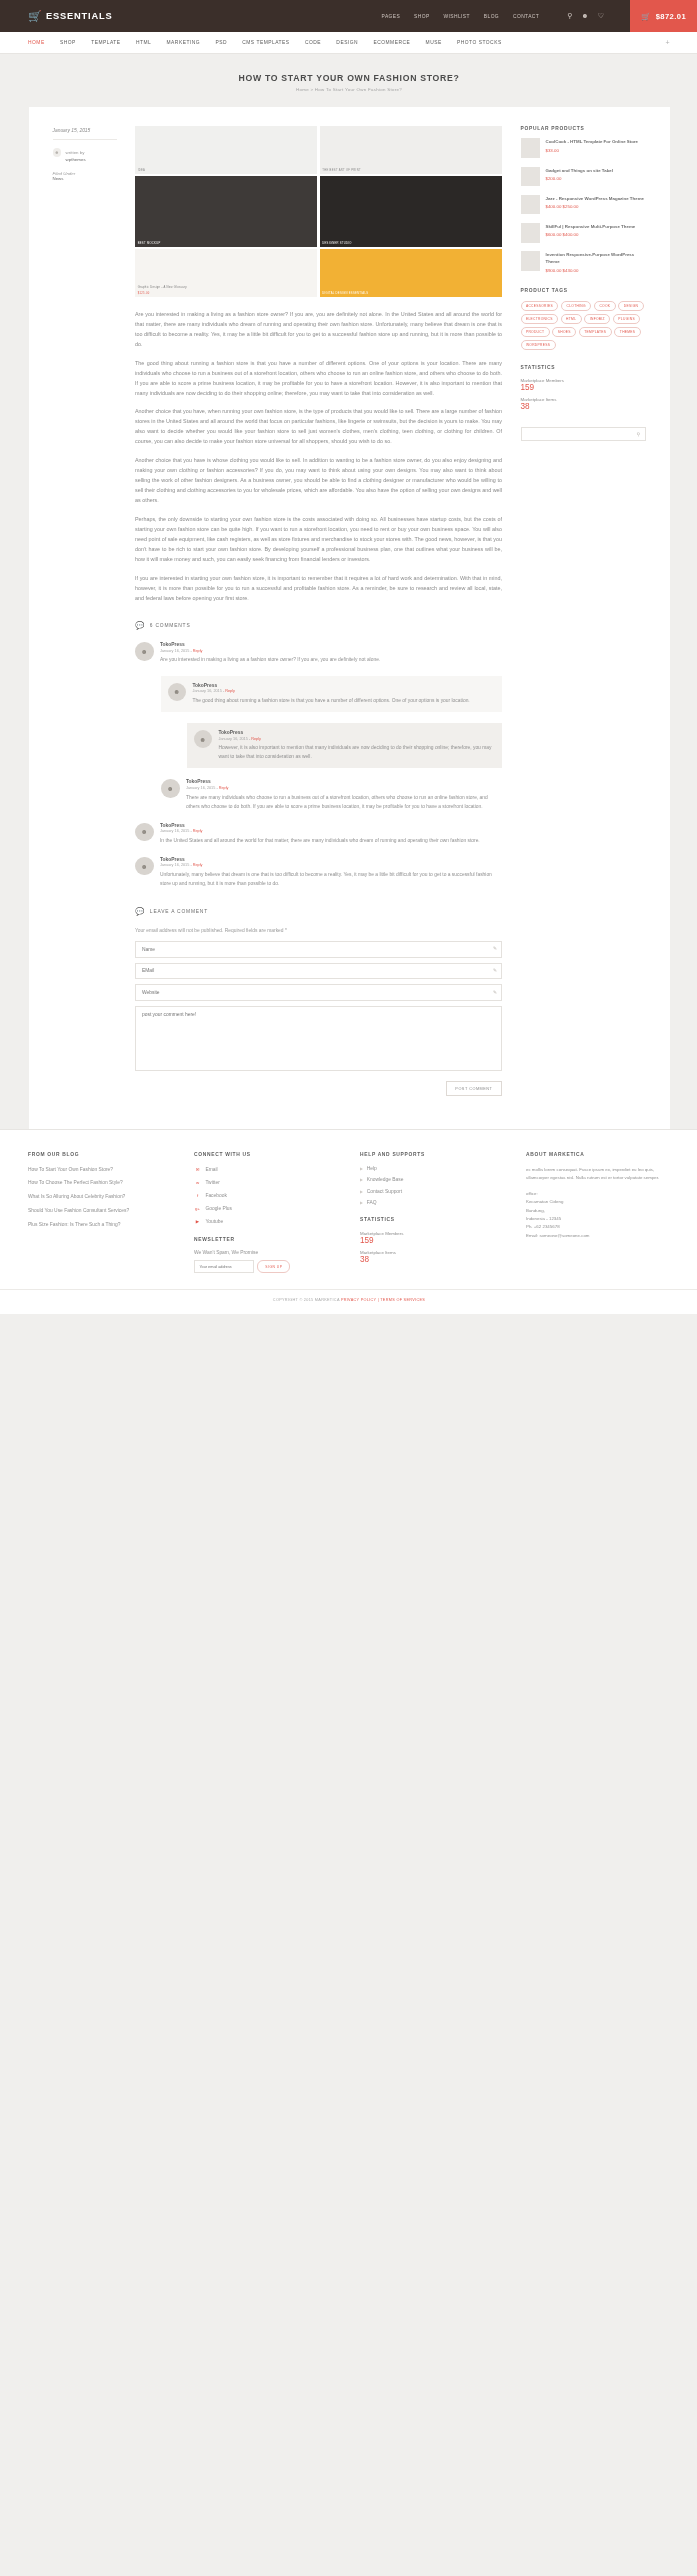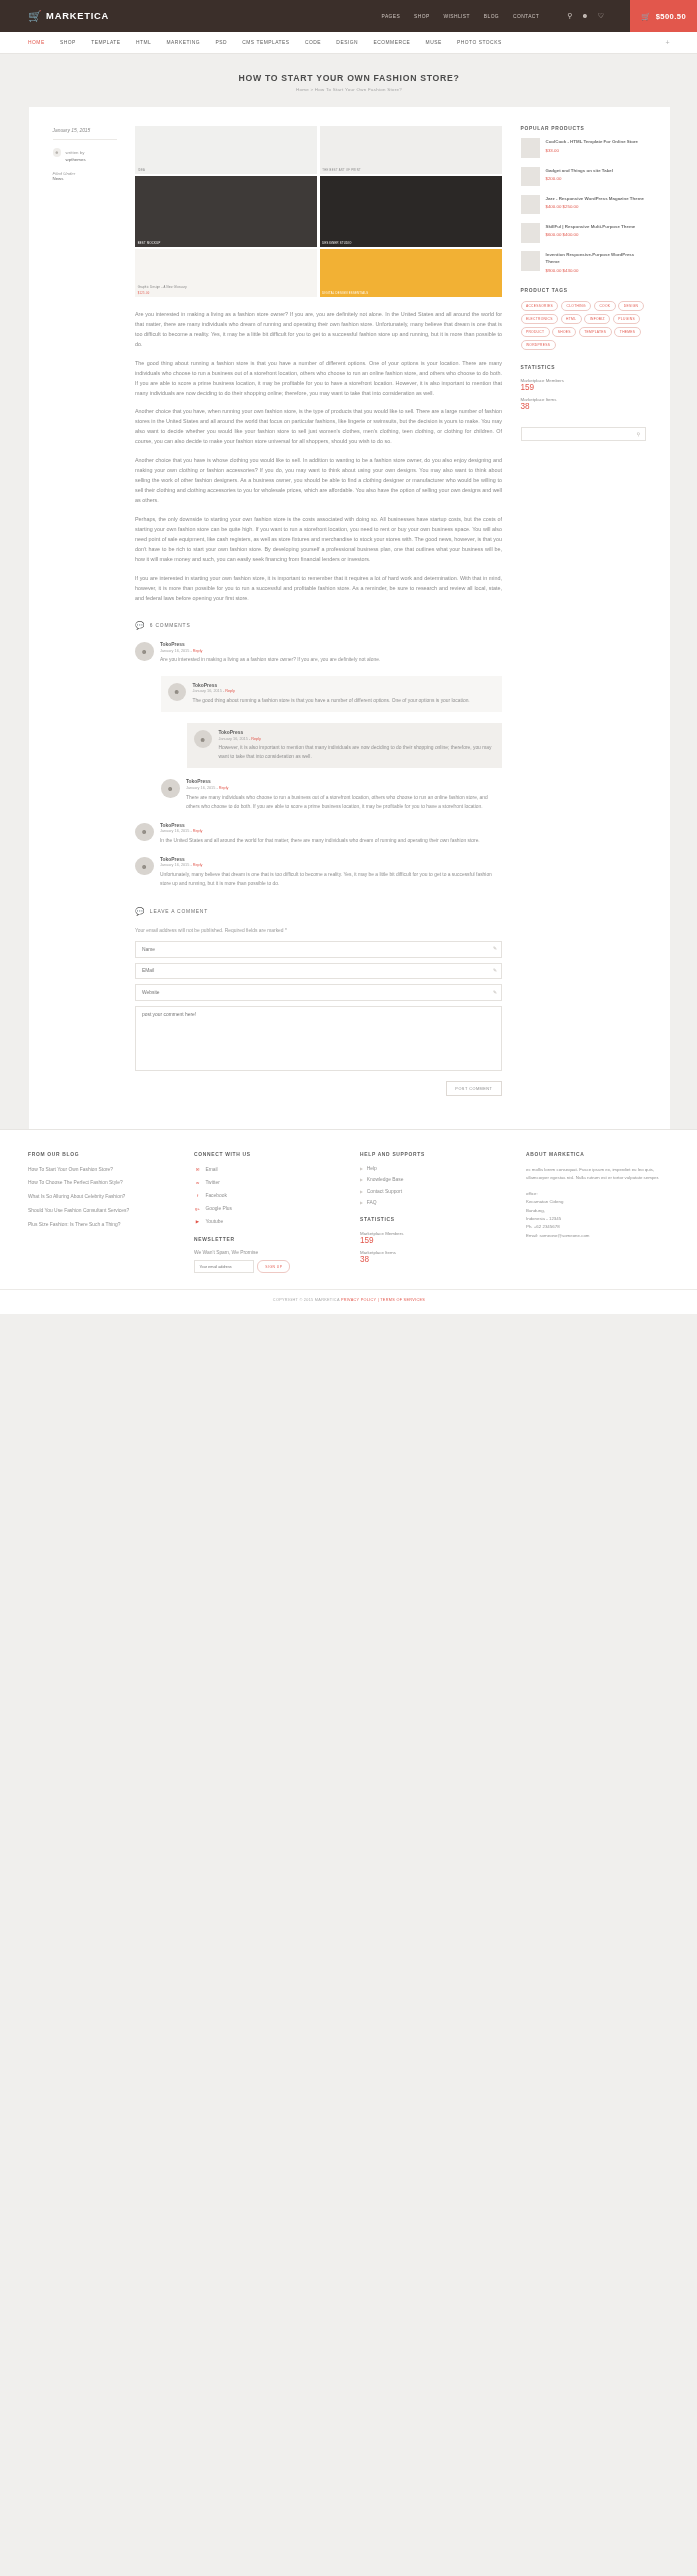--- a/index.html
+++ b/index.html
@@ -127,36 +127,36 @@
   .copyright .hl { color: #e2574c; }
   .lists li { list-style: none; font-size: 4.9px; color: #8f8f8f; margin-bottom: 6.5px; display: flex; gap: 3.8px; align-items: center; }
   .dot { color: #cfcbc6; font-size: 3.8px; }
 </style>
 </head>
 <body>
 
 <div class="topbar">
   <div class="logo">
     <span class="logo-mark">🛒</span>
-    <span class="logo-text">MARKETICA</span>
+    <span class="logo-text">ESSENTIALS</span>
   </div>
   <div class="topnav">
     <span class="item">PAGES</span>
     <span class="item">SHOP</span>
     <span class="item">WISHLIST</span>
     <span class="item">BLOG</span>
     <span class="item">CONTACT</span>
     <span class="top-icons">
       <span>⚲</span>
       <span>☻</span>
       <span>♡</span>
     </span>
     <span class="cart-btn">
       <span>🛒</span>
-      <span>$500.50</span>
+      <span>$872.01</span>
     </span>
   </div>
 </div>
 
 <div class="mainnav">
   <span class="nav-item active">HOME</span>
   <span class="nav-item">SHOP</span>
   <span class="nav-item">TEMPLATE</span>
   <span class="nav-item">HTML</span>
   <span class="nav-item">MARKETING</span>

